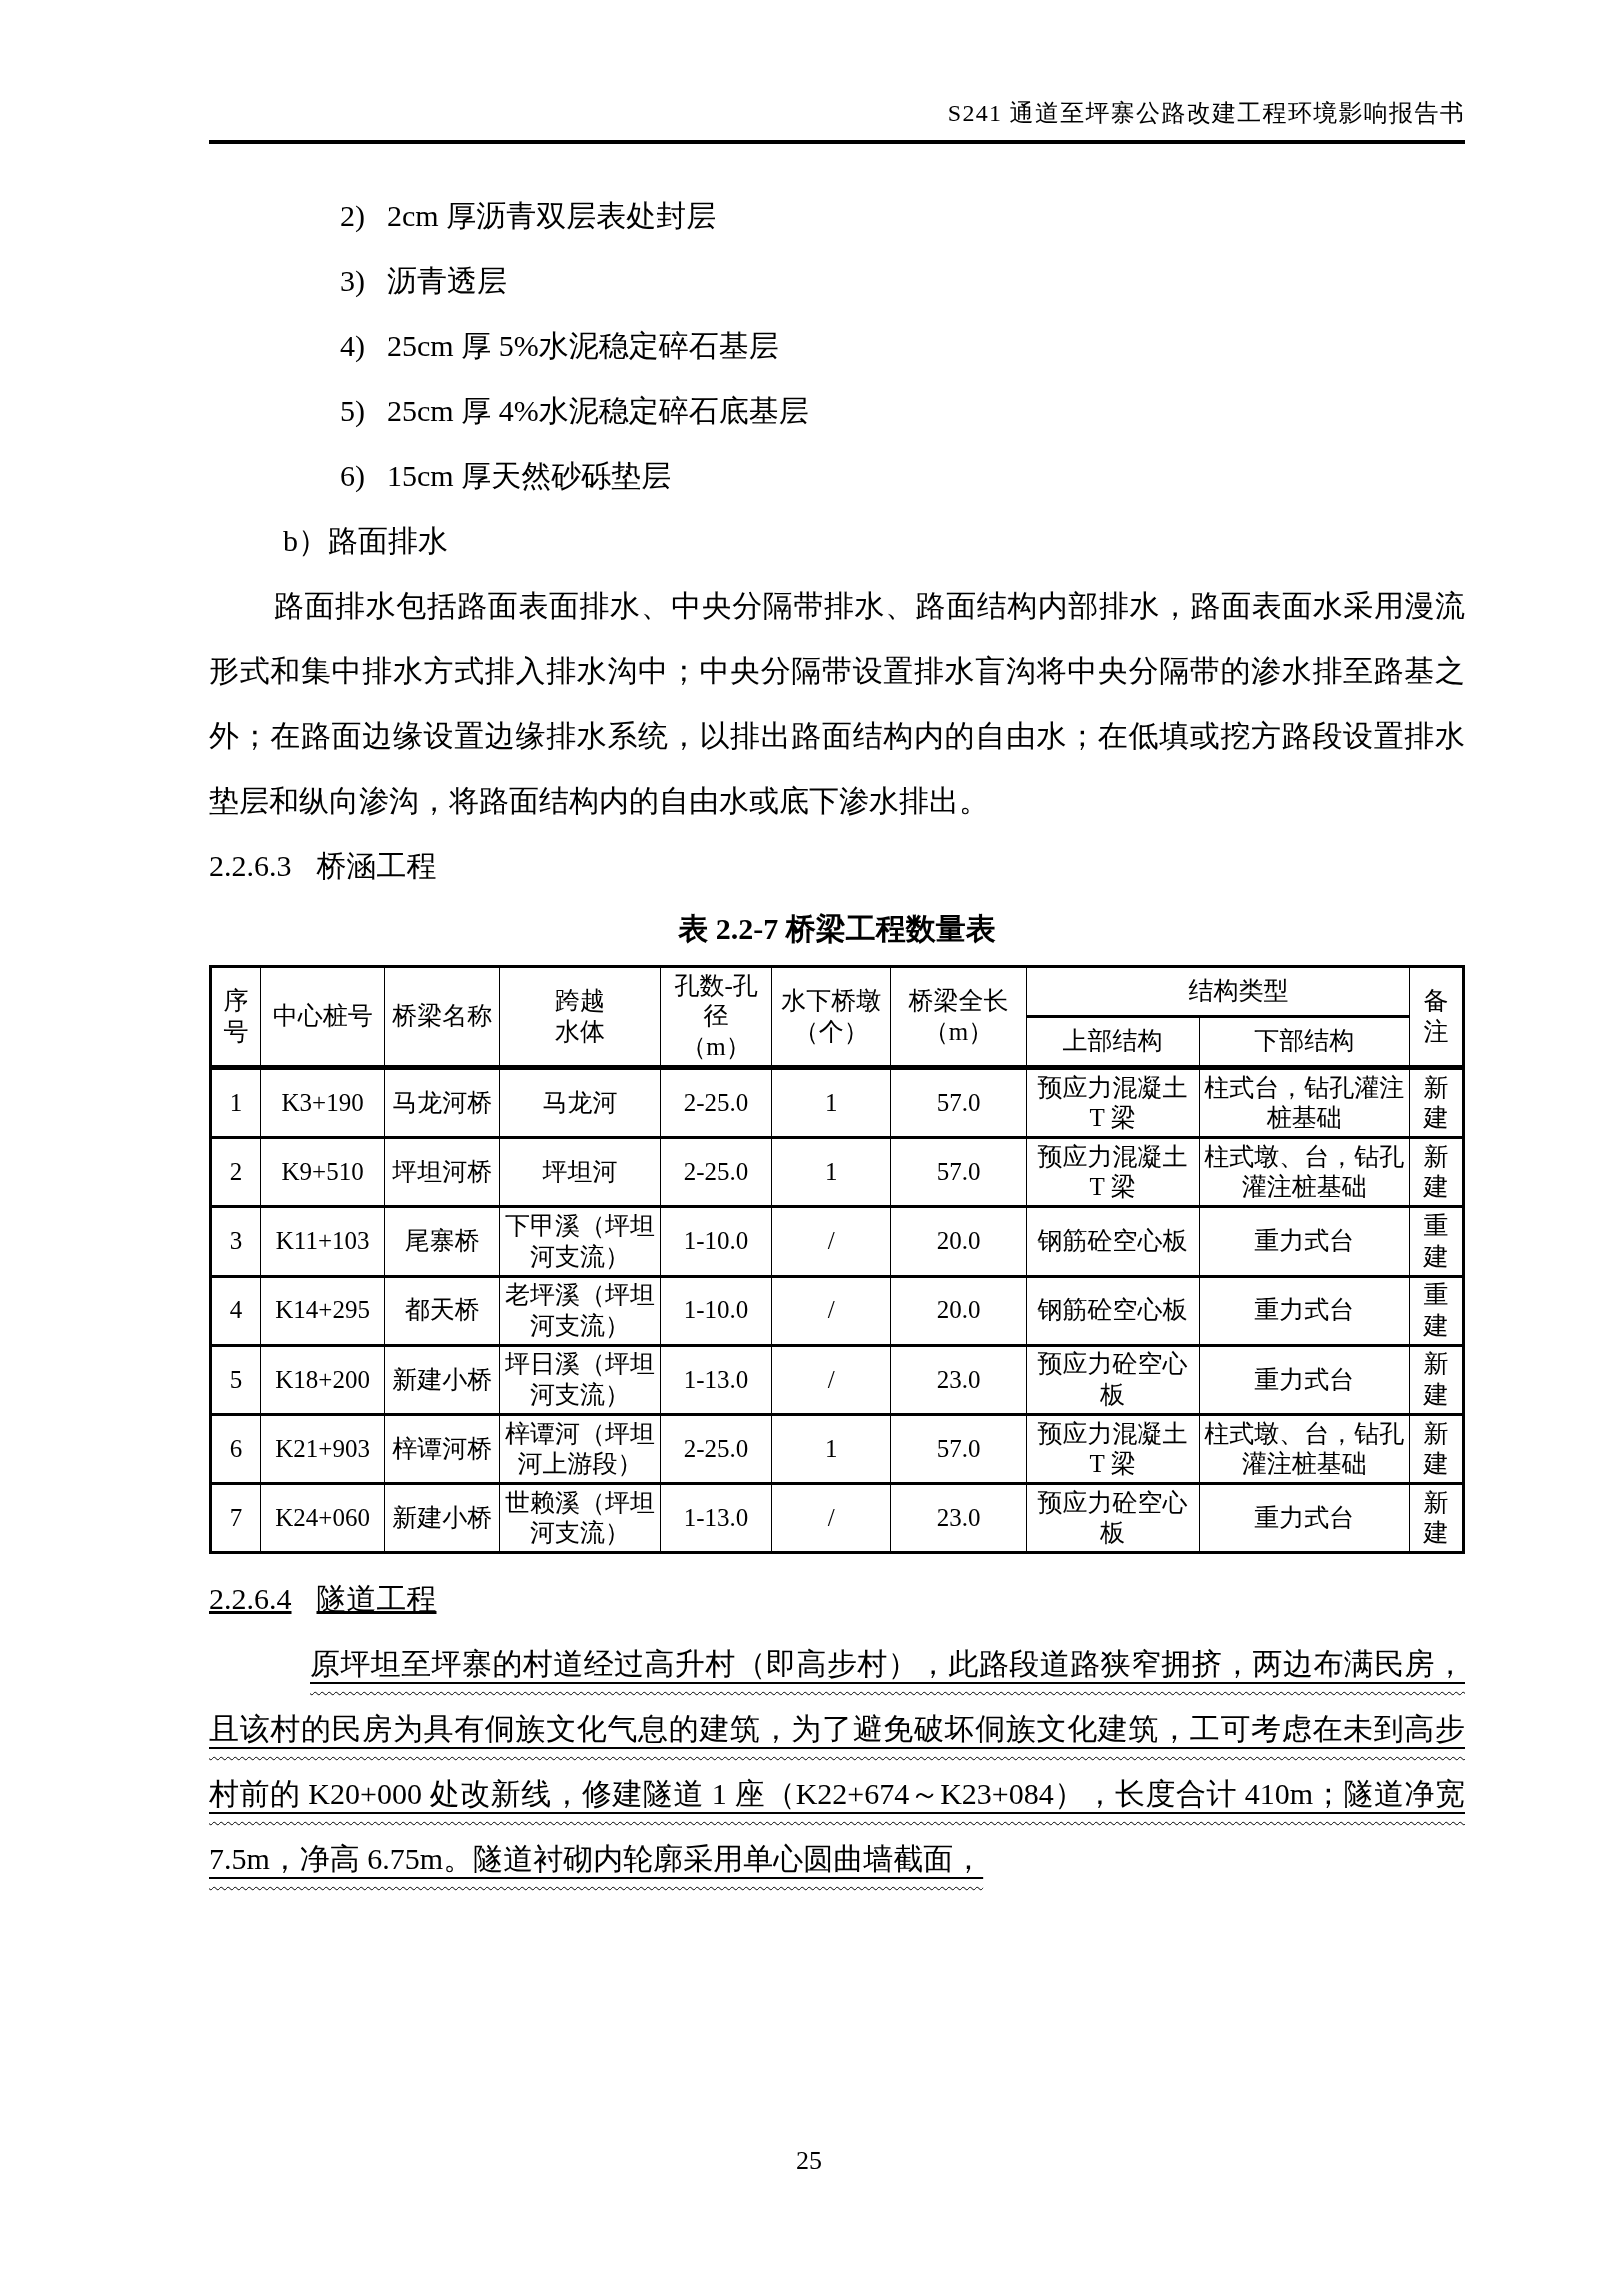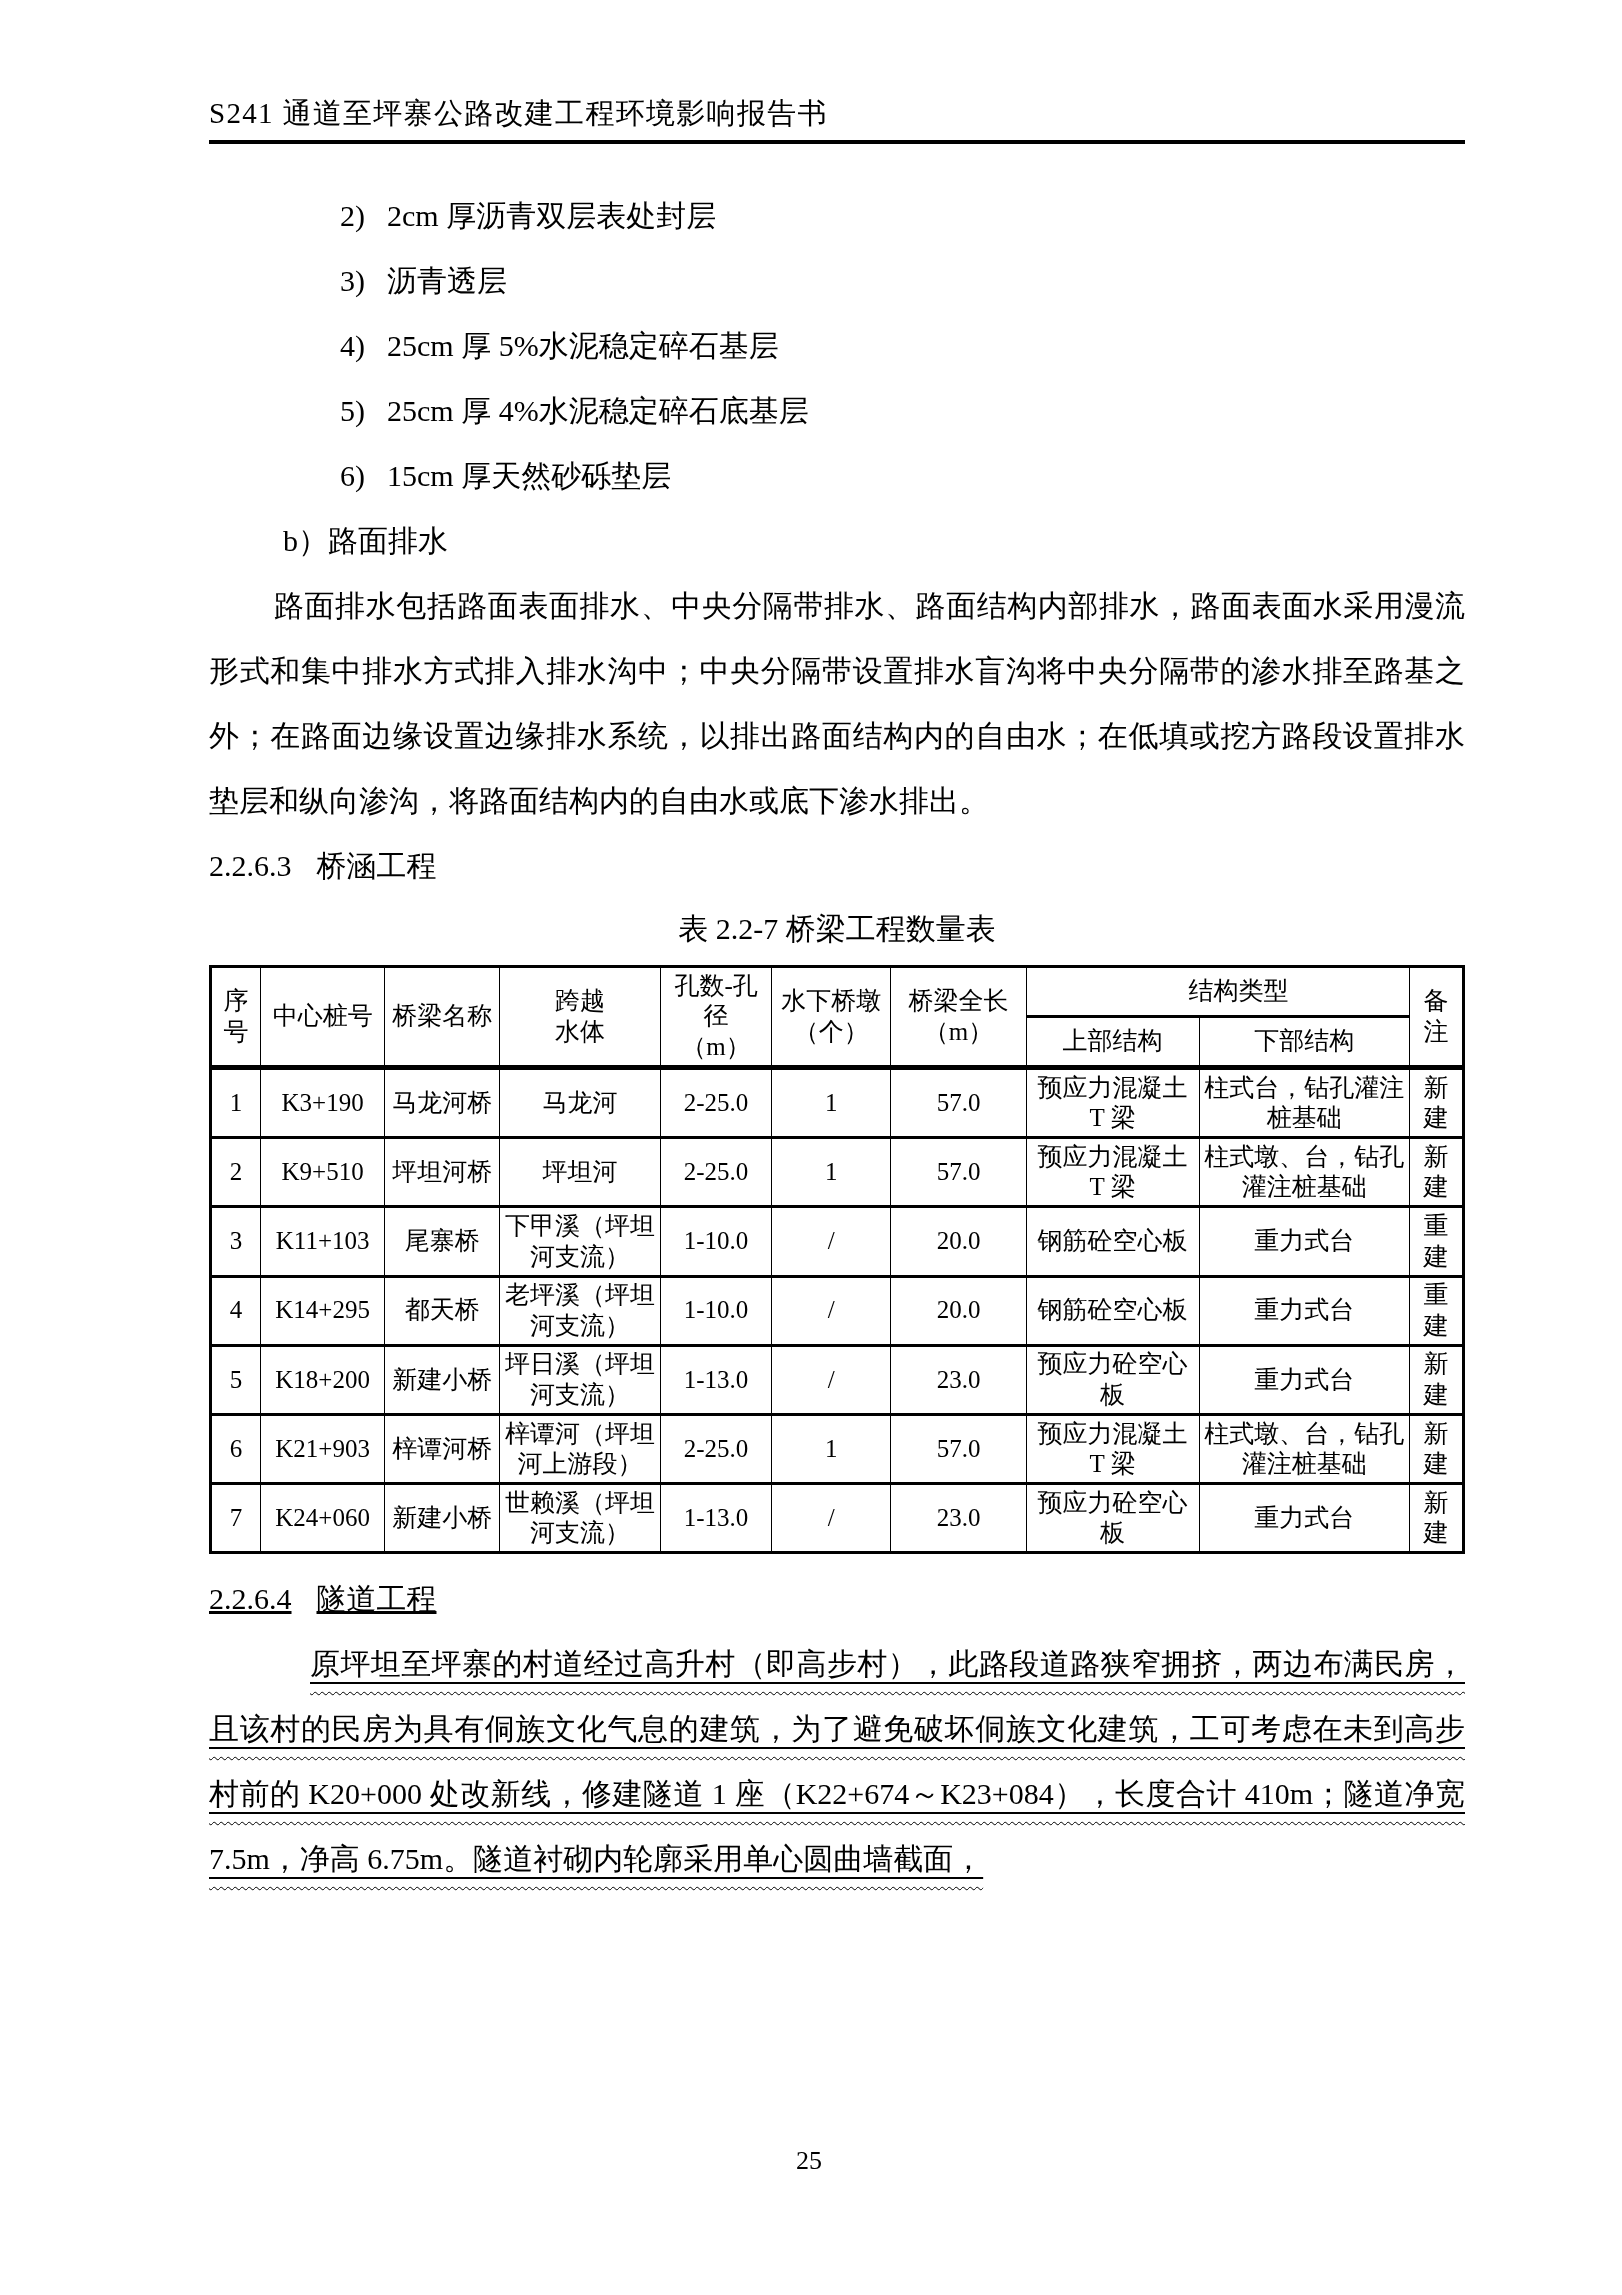--- a/index.html
+++ b/index.html
@@ -7,39 +7,39 @@
   .page {
     position:relative;
     width:1622px; height:2295px;
     margin:0 auto;
     background:#ffffff;
     color:#000000;
     font-family:"Liberation Serif","DejaVu Serif",serif;
     overflow:hidden;
   }
   .hdr { padding-top:98px; margin:0 157px 0 209px; }
-  .hdr-title { text-align:left; font-size:29px; line-height:31px; letter-spacing:1.3px; }
+  .hdr-title { text-align:right; font-size:24px; line-height:31px; letter-spacing:1.3px; }
   .hdr-rule { margin-top:10.5px; border-top:4.6px solid #000; }
 
   .content { margin:0 157px 0 209px; font-size:30px; }
 
   .list { margin-top:39px; }
   .list-item { line-height:65px; padding-left:131px; white-space:nowrap; }
   .li-num { display:inline-block; min-width:47px; }
   .list-item.sub { padding-left:74px; }
   .list-item.sub .li-num { min-width:0; }
 
   .para {
     text-align:justify; text-justify:inter-character;
     text-indent:65px; line-height:65px;
   }
   .heading { line-height:65px; }
   .heading .h-num { margin-right:25px; }
 
-  .tbl-title { text-align:center; font-weight:normal; font-size:30px; line-height:56px; margin-top:3.9px; }
+  .tbl-title { text-align:center; font-weight:bold; font-size:30px; line-height:56px; margin-top:3.9px; }
 
   table.bridge {
     width:100%; border-collapse:collapse; table-layout:fixed;
     font-size:25px; text-align:center; margin-top:8px;
     border:3.9px solid #000;
   }
   table.bridge td {
     border-left:1.3px solid #000; border-right:1.3px solid #000;
     border-top:3.3px solid #000; border-bottom:3.3px solid #000;
     padding:2.6px 2.6px; line-height:1.22; vertical-align:middle;

